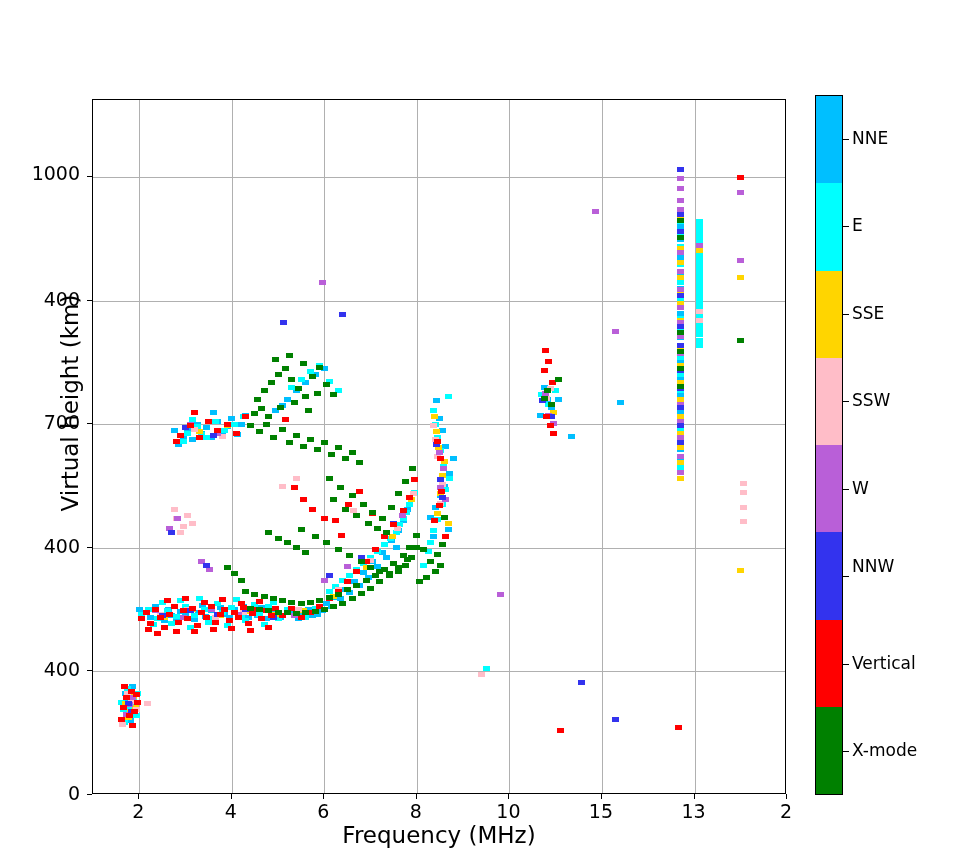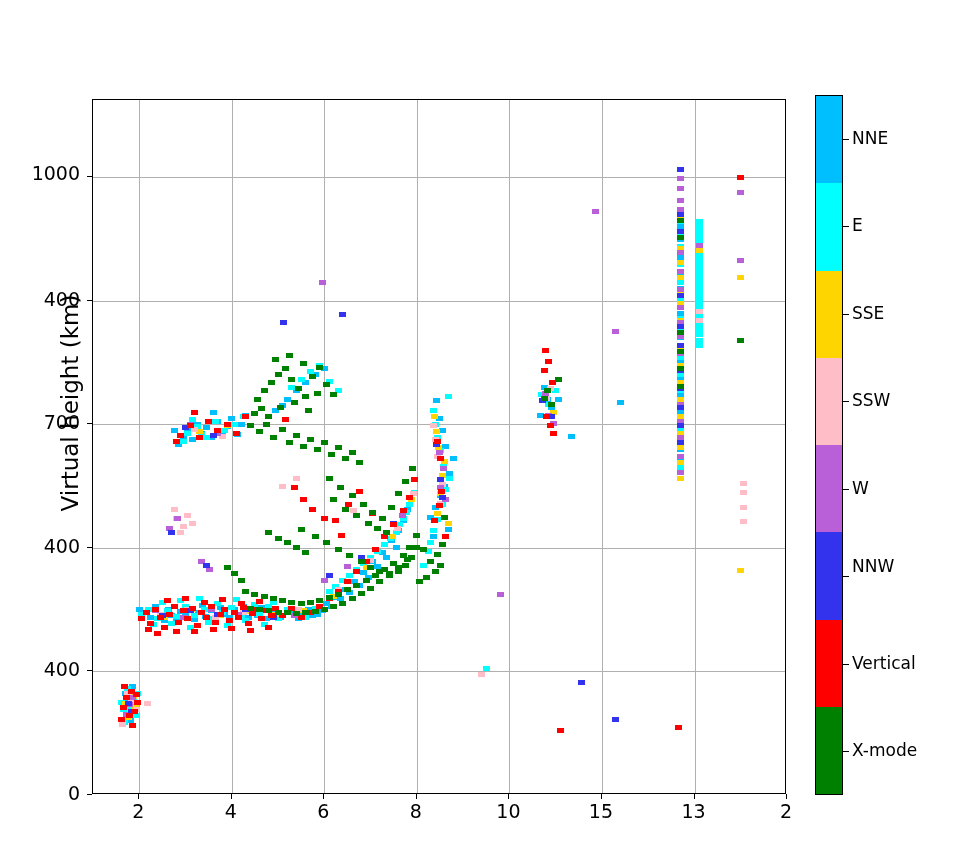--- a/index.html
+++ b/index.html
@@ -882,20 +882,21 @@
       <div class="tick-y" style="top: 546.9px;"></div>
       <div class="ticklabel-y" style="top: 534.9px;">400</div>
       <div class="tick-y" style="top: 423.3px;"></div>
       <div class="ticklabel-y" style="top: 411.3px;">700</div>
       <div class="tick-y" style="top: 299.8px;"></div>
       <div class="ticklabel-y" style="top: 287.8px;">400</div>
       <div class="tick-y" style="top: 176.2px;"></div>
       <div class="ticklabel-y" style="top: 162px;">1000</div>
     </div>
 
+  <div id="xlabel">Frequency (MHz)</div>
   <div id="ylabel">Virtual height (km)</div>
 
   <div id="colorbar">
       <div class="cb-seg" style="height: 12.5%; background: rgb(0, 191, 255);"></div>
       <div class="cb-seg" style="height: 12.5%; background: rgb(0, 255, 255);"></div>
       <div class="cb-seg" style="height: 12.5%; background: rgb(255, 213, 0);"></div>
       <div class="cb-seg" style="height: 12.5%; background: rgb(255, 189, 200);"></div>
       <div class="cb-seg" style="height: 12.5%; background: rgb(185, 95, 216);"></div>
       <div class="cb-seg" style="height: 12.5%; background: rgb(51, 51, 238);"></div>
       <div class="cb-seg" style="height: 12.5%; background: rgb(255, 0, 0);"></div>

